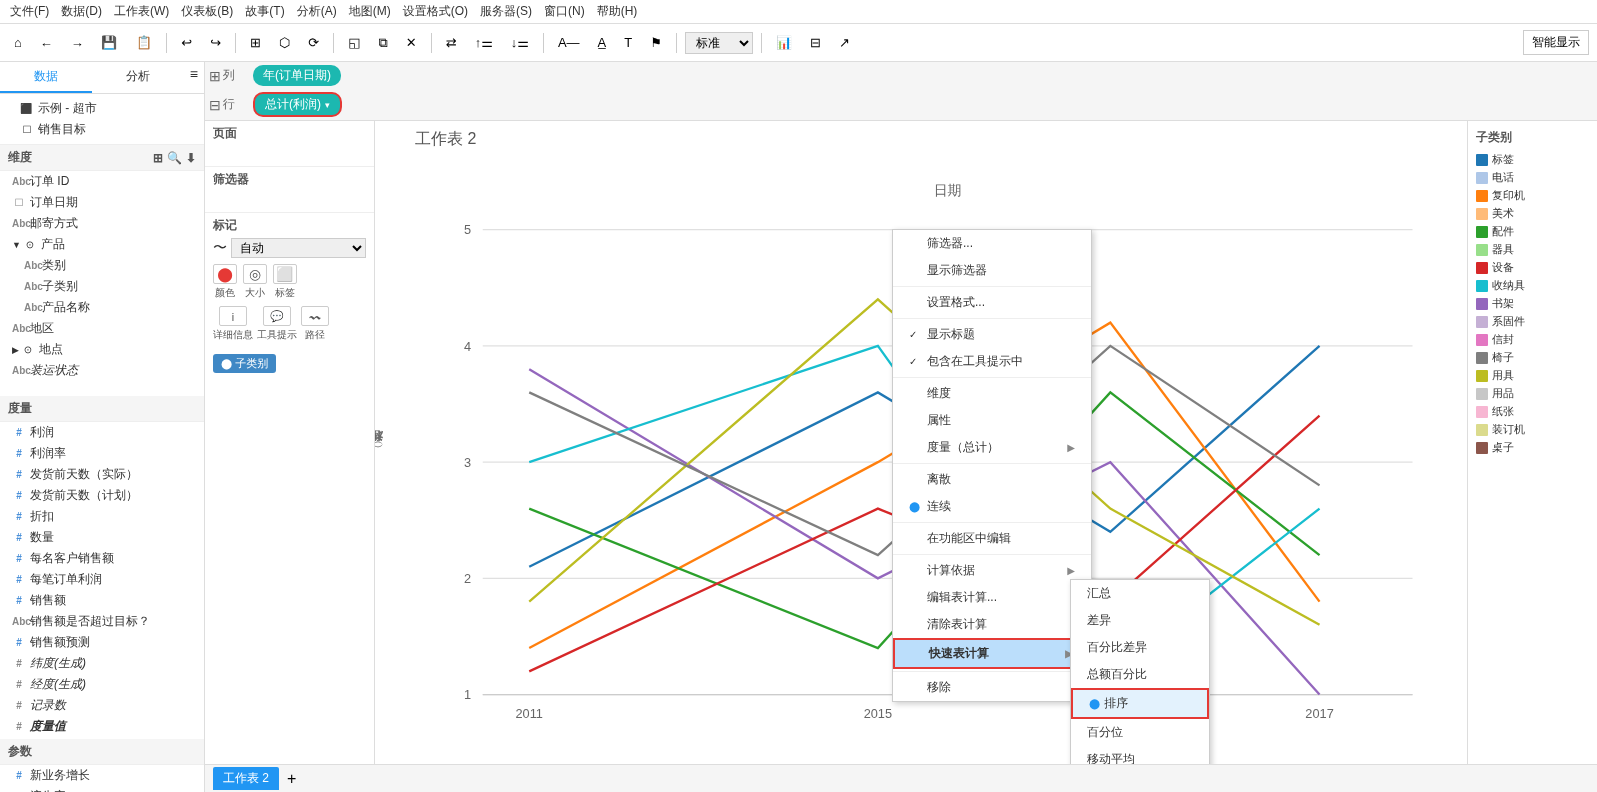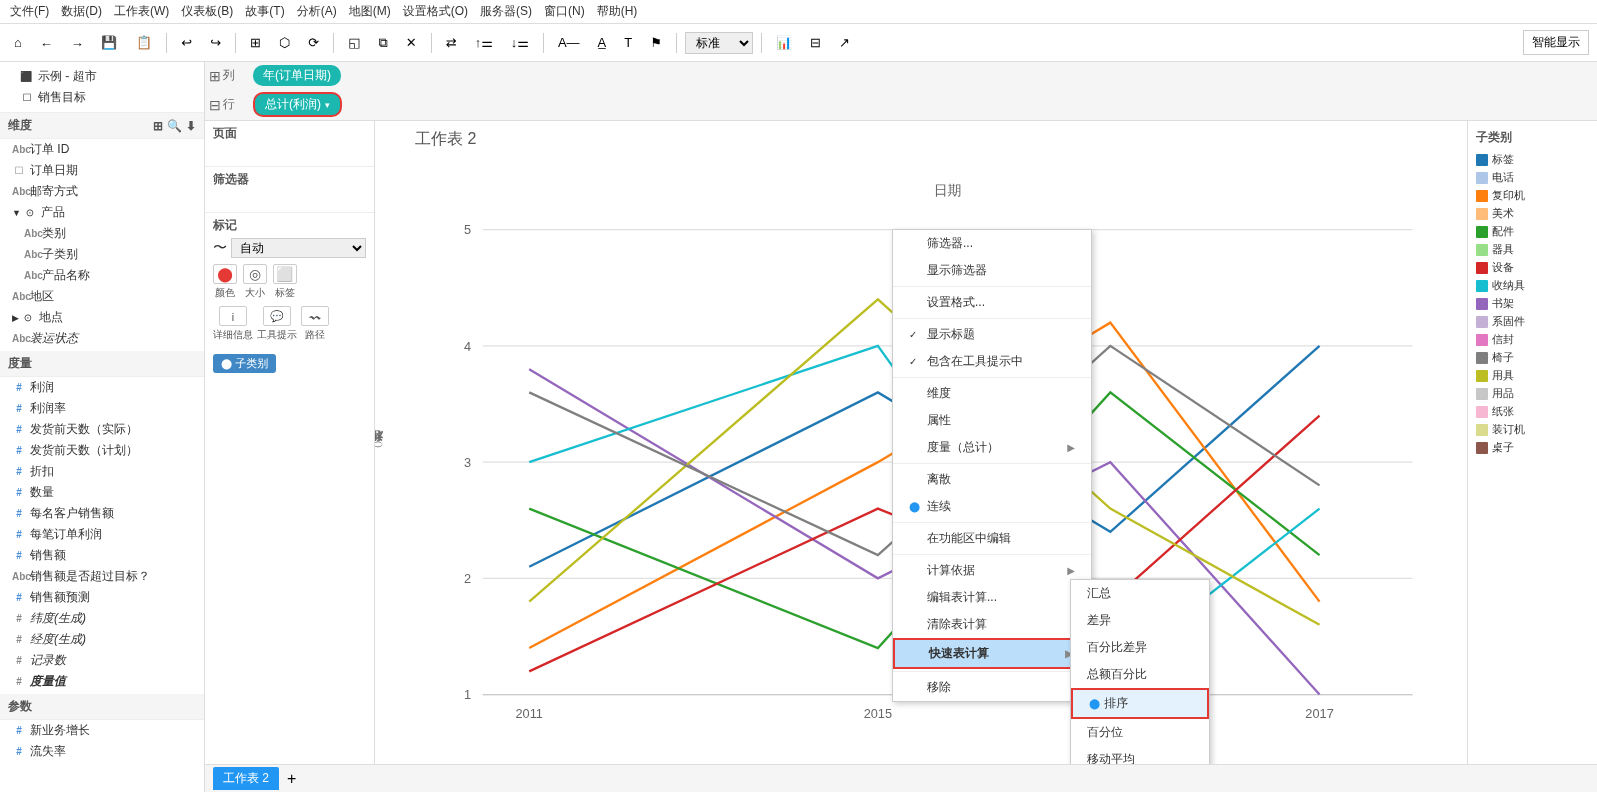--- a/index.html
+++ b/index.html
@@ -123,20 +123,25 @@
   <button class="toolbar-btn">↗</button>
   <div style="margin-left:auto; display:flex; align-items:center; gap:4px;">
     <button class="toolbar-btn" style="border:1px solid #ccc; padding:3px 8px; font-size:12px;">智能显示</button>
   </div>
 </div>
 
 <div class="main-layout">
 
   <div class="left-sidebar">
 
+    <div class="left-tabs">
+      <div class="left-tab active">数据</div>
+      <div class="left-tab">分析</div>
+      <div style="margin-left:auto; padding:4px 6px; cursor:pointer; font-size:14px;">≡</div>
+    </div>
 
     <div class="left-scroll">
 
       <div style="padding:4px 8px; border-bottom:1px solid #eee;">
         <div class="data-item">
           <span class="type-icon">⬛</span>
           <span>示例 - 超市</span>
         </div>
         <div class="data-item">
           <span class="type-icon">☐</span>
@@ -191,21 +196,21 @@
       <div class="data-item" style="display:flex;align-items:center;">
         <span style="font-size:9px;margin-right:2px;">▶</span>
         <span class="type-icon" style="font-size:10px;">⊙</span>
         <span>地点</span>
       </div>
       <div class="data-item">
         <span class="type-icon abc-icon" style="color:#888;">Abc</span>
         <span style="font-style:italic;">装运状态</span>
       </div>
 
-      <div class="section-header" style="margin-top:2px;">
+      <div class="section-header" style="margin-top:15px;">
         <span>度量</span>
       </div>
 
       <div class="data-item">
         <span class="type-icon hash-icon">#</span>
         <span>利润</span>
       </div>
       <div class="data-item">
         <span class="type-icon hash-icon">#</span>
         <span>利润率</span>

